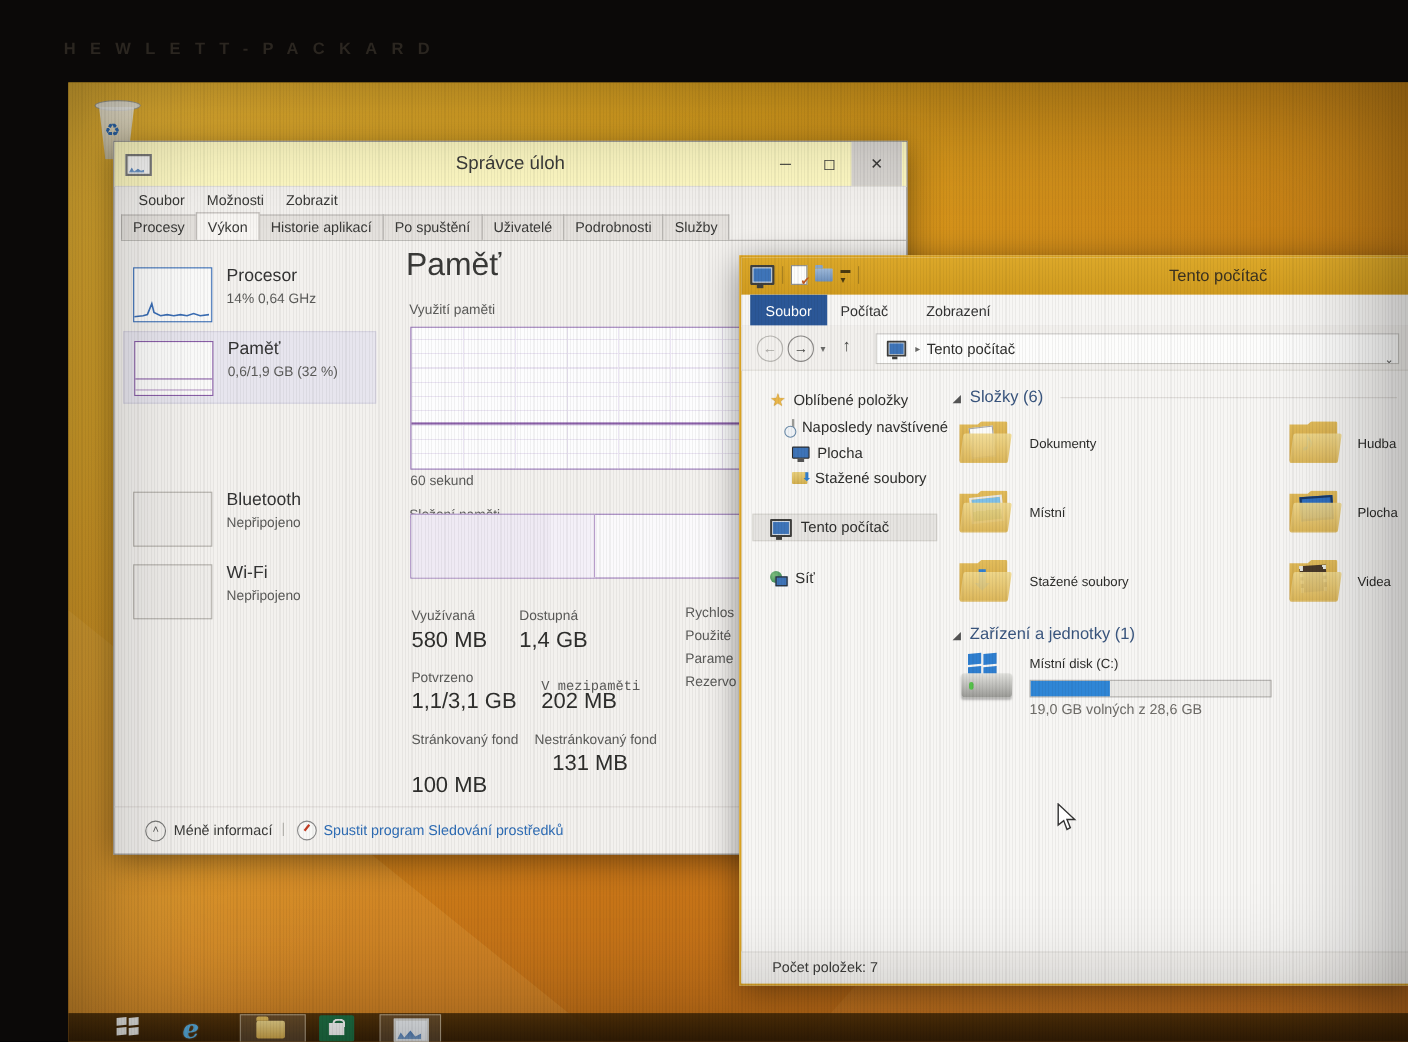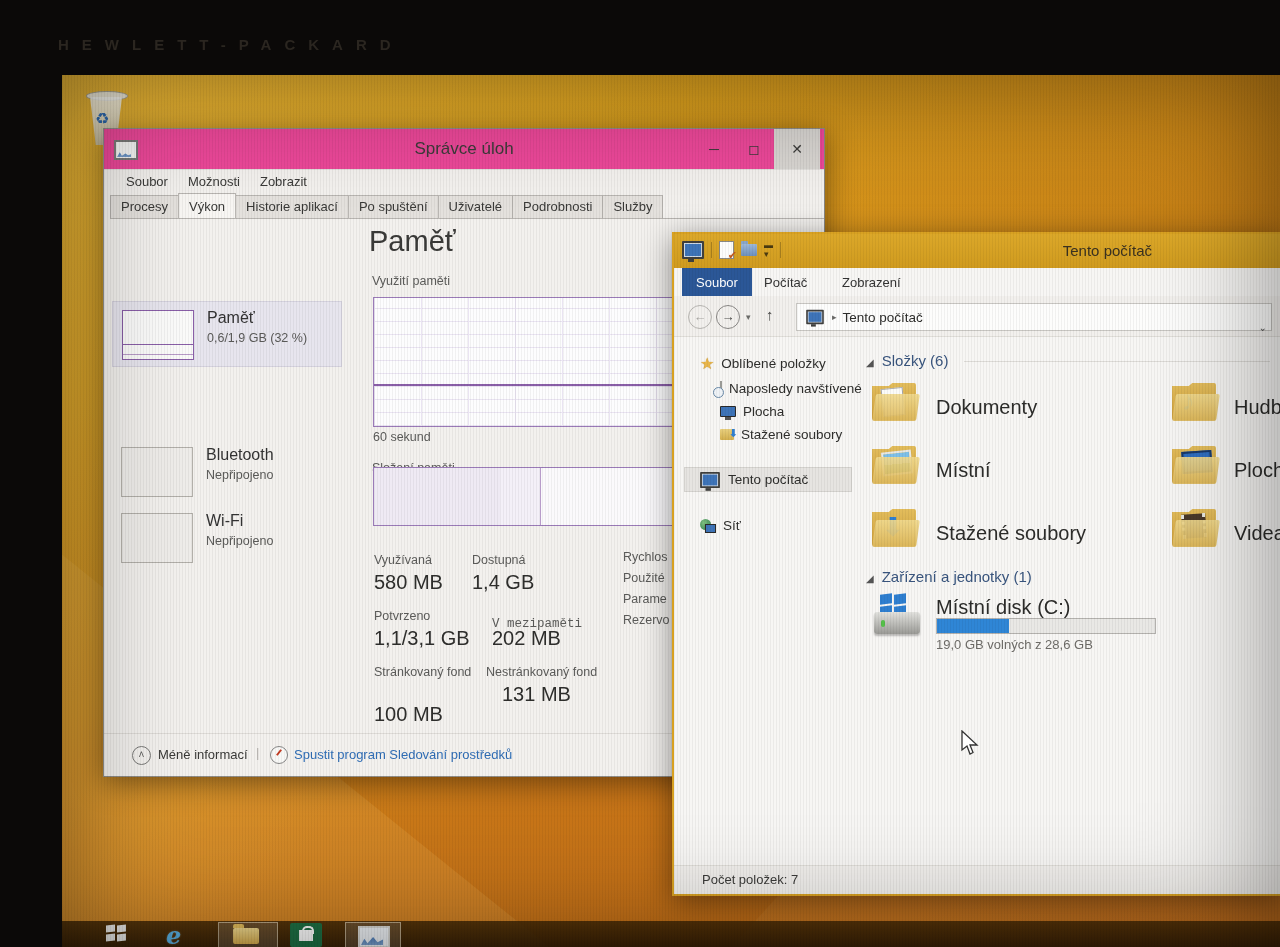--- a/index.html
+++ b/index.html
@@ -27,21 +27,21 @@
         background:linear-gradient(180deg,rgba(250,250,245,.85),rgba(210,210,200,.8));
         clip-path:polygon(0 0,100% 0,82% 100%,18% 100%);border-radius:3px;}
   .bin .lid{position:absolute;left:0;top:4px;width:40px;height:8px;border-radius:50%;
         background:rgba(240,240,235,.9);border:1px solid rgba(120,120,110,.6);}
   .bin .sym{position:absolute;left:9px;top:22px;color:#2f6db5;font-size:16px;}
   
   .win{position:absolute;box-shadow:0 6px 28px rgba(0,0,0,.45);}
   
   #tm{left:41px;top:53px;width:720px;height:647px;background:#f3f1ee;
       border:1px solid #8f8d89;z-index:10;}
-  #tm .titlebar{position:absolute;left:0;top:0;right:0;height:40px;background:#ec4899;
+  #tm .titlebar{position:absolute;left:0;top:0;right:0;height:40px;background:#fef9c3;
       border-bottom:1px solid #e2e0dd;}
   #tm .title{position:absolute;left:0;right:0;top:10px;text-align:center;font-size:17px;color:#3c3c3a;}
   .tm-appicon{position:absolute;left:10px;top:11px;width:20px;height:16px;border:2px solid #7a7a78;
       background:#f6f6f4;}
   .tm-appicon::before{content:"";position:absolute;left:1px;bottom:1px;width:14px;height:6px;
       background:linear-gradient(180deg,#4a7ab8,#7aa0cc);clip-path:polygon(0 100%,20% 20%,35% 80%,60% 40%,80% 70%,100% 55%,100% 100%);}
   .capbtns{position:absolute;right:4px;top:0;height:40px;display:flex;align-items:stretch;}
   .capbtn{width:40px;display:flex;align-items:center;justify-content:center;
       color:#3c3c3a;font-size:14px;}
   .capbtn.close{width:46px;background:#d8d5d1;}
@@ -129,21 +129,21 @@
   .icon-dl{width:14px;height:11px;background:linear-gradient(180deg,#e8cf7e,#d3af4e);position:relative;border-radius:1px;}
   .icon-dl::after{content:"⬇";position:absolute;right:-4px;top:-2px;color:#2f7fd0;font-size:11px;font-weight:bold;}
   .icon-net{width:16px;height:14px;position:relative;}
   .icon-net::before{content:"";position:absolute;left:0;top:0;width:11px;height:11px;border-radius:50%;
       background:radial-gradient(circle at 35% 35%,#7fc07f,#2e7d4f);}
   .icon-net::after{content:"";position:absolute;right:0;bottom:0;width:9px;height:7px;background:#3e74b8;border:1px solid #2a2a2a;}
   
   .grp-hdr{position:absolute;font-size:15px;color:#39557e;}
   .grp-hdr .tri{font-size:10px;color:#555;margin-right:8px;}
   .grp-rule{position:absolute;height:1px;background:#dddbd7;}
-  .tile-label{position:absolute;font-size:20px;color:#2c2c2a;}
+  .tile-label{position:absolute;font-size:12px;color:#2c2c2a;}
   
   .folder{position:absolute;width:48px;height:42px;}
   .folder .back{position:absolute;left:0;top:3px;width:44px;height:37px;border-radius:2px;
       background:linear-gradient(180deg,#e3bd5c,#cfa03c);
       clip-path:polygon(0 8%,38% 8%,46% 0,100% 0,100% 100%,0 100%);}
   .folder .deco{position:absolute;left:10px;top:8px;z-index:2;}
   .folder .front{position:absolute;left:2px;top:14px;width:44px;height:27px;z-index:3;border-radius:2px 2px 2px 2px;
       background:linear-gradient(180deg,#f0d98e,#ddb85c);transform:skewX(-8deg);opacity:.92;}
   .deco-doc{width:20px;height:26px;background:#fbfbf8;border:1px solid #aaa;transform:rotate(-6deg);}
   .deco-pic{width:26px;height:20px;background:linear-gradient(180deg,#7ec0e8 55%,#4a8a4a 55%);border:2px solid #e8e8e4;transform:rotate(-6deg);}
@@ -221,20 +221,29 @@
       <div class="tabbar">
         <div class="tab">Procesy</div>
         <div class="tab active">Výkon</div>
         <div class="tab">Historie aplikací</div>
         <div class="tab">Po spuštění</div>
         <div class="tab">Uživatelé</div>
         <div class="tab">Podrobnosti</div>
         <div class="tab">Služby</div>
       </div>
 
+      <div class="tm-item" style="top:106px;">
+        <div class="tm-thumb" style="border:1px solid #3b6fb6;">
+          <svg width="68" height="46" style="position:absolute;left:0;bottom:0;">
+            <polyline points="0,42 8,41 12,40 16,30 18,38 24,41 30,40 36,41 42,40 48,41 54,39 60,41 68,40" fill="none" stroke="#3b6fb6" stroke-width="1.5"></polyline>
+          </svg>
+        </div>
+        <div class="tm-name">Procesor</div>
+        <div class="tm-sub">14% 0,64 GHz</div>
+      </div>
       <div class="tm-item sel" style="top:172px;">
         <div class="tm-thumb" style="border:1px solid #8a5fa8;">
           <div style="position:absolute;left:0;right:0;bottom:14px;height:1.5px;background:#8a5fa8;"></div>
           <div style="position:absolute;left:0;right:0;bottom:4px;height:1px;background:#b99cc9;"></div>
         </div>
         <div class="tm-name">Paměť</div>
         <div class="tm-sub">0,6/1,9 GB (32 %)</div>
       </div>
       <div class="tm-item" style="top:310px;">
         <div class="tm-thumb" style="border:1px solid #b3b0aa;background:#efedea;"></div>

